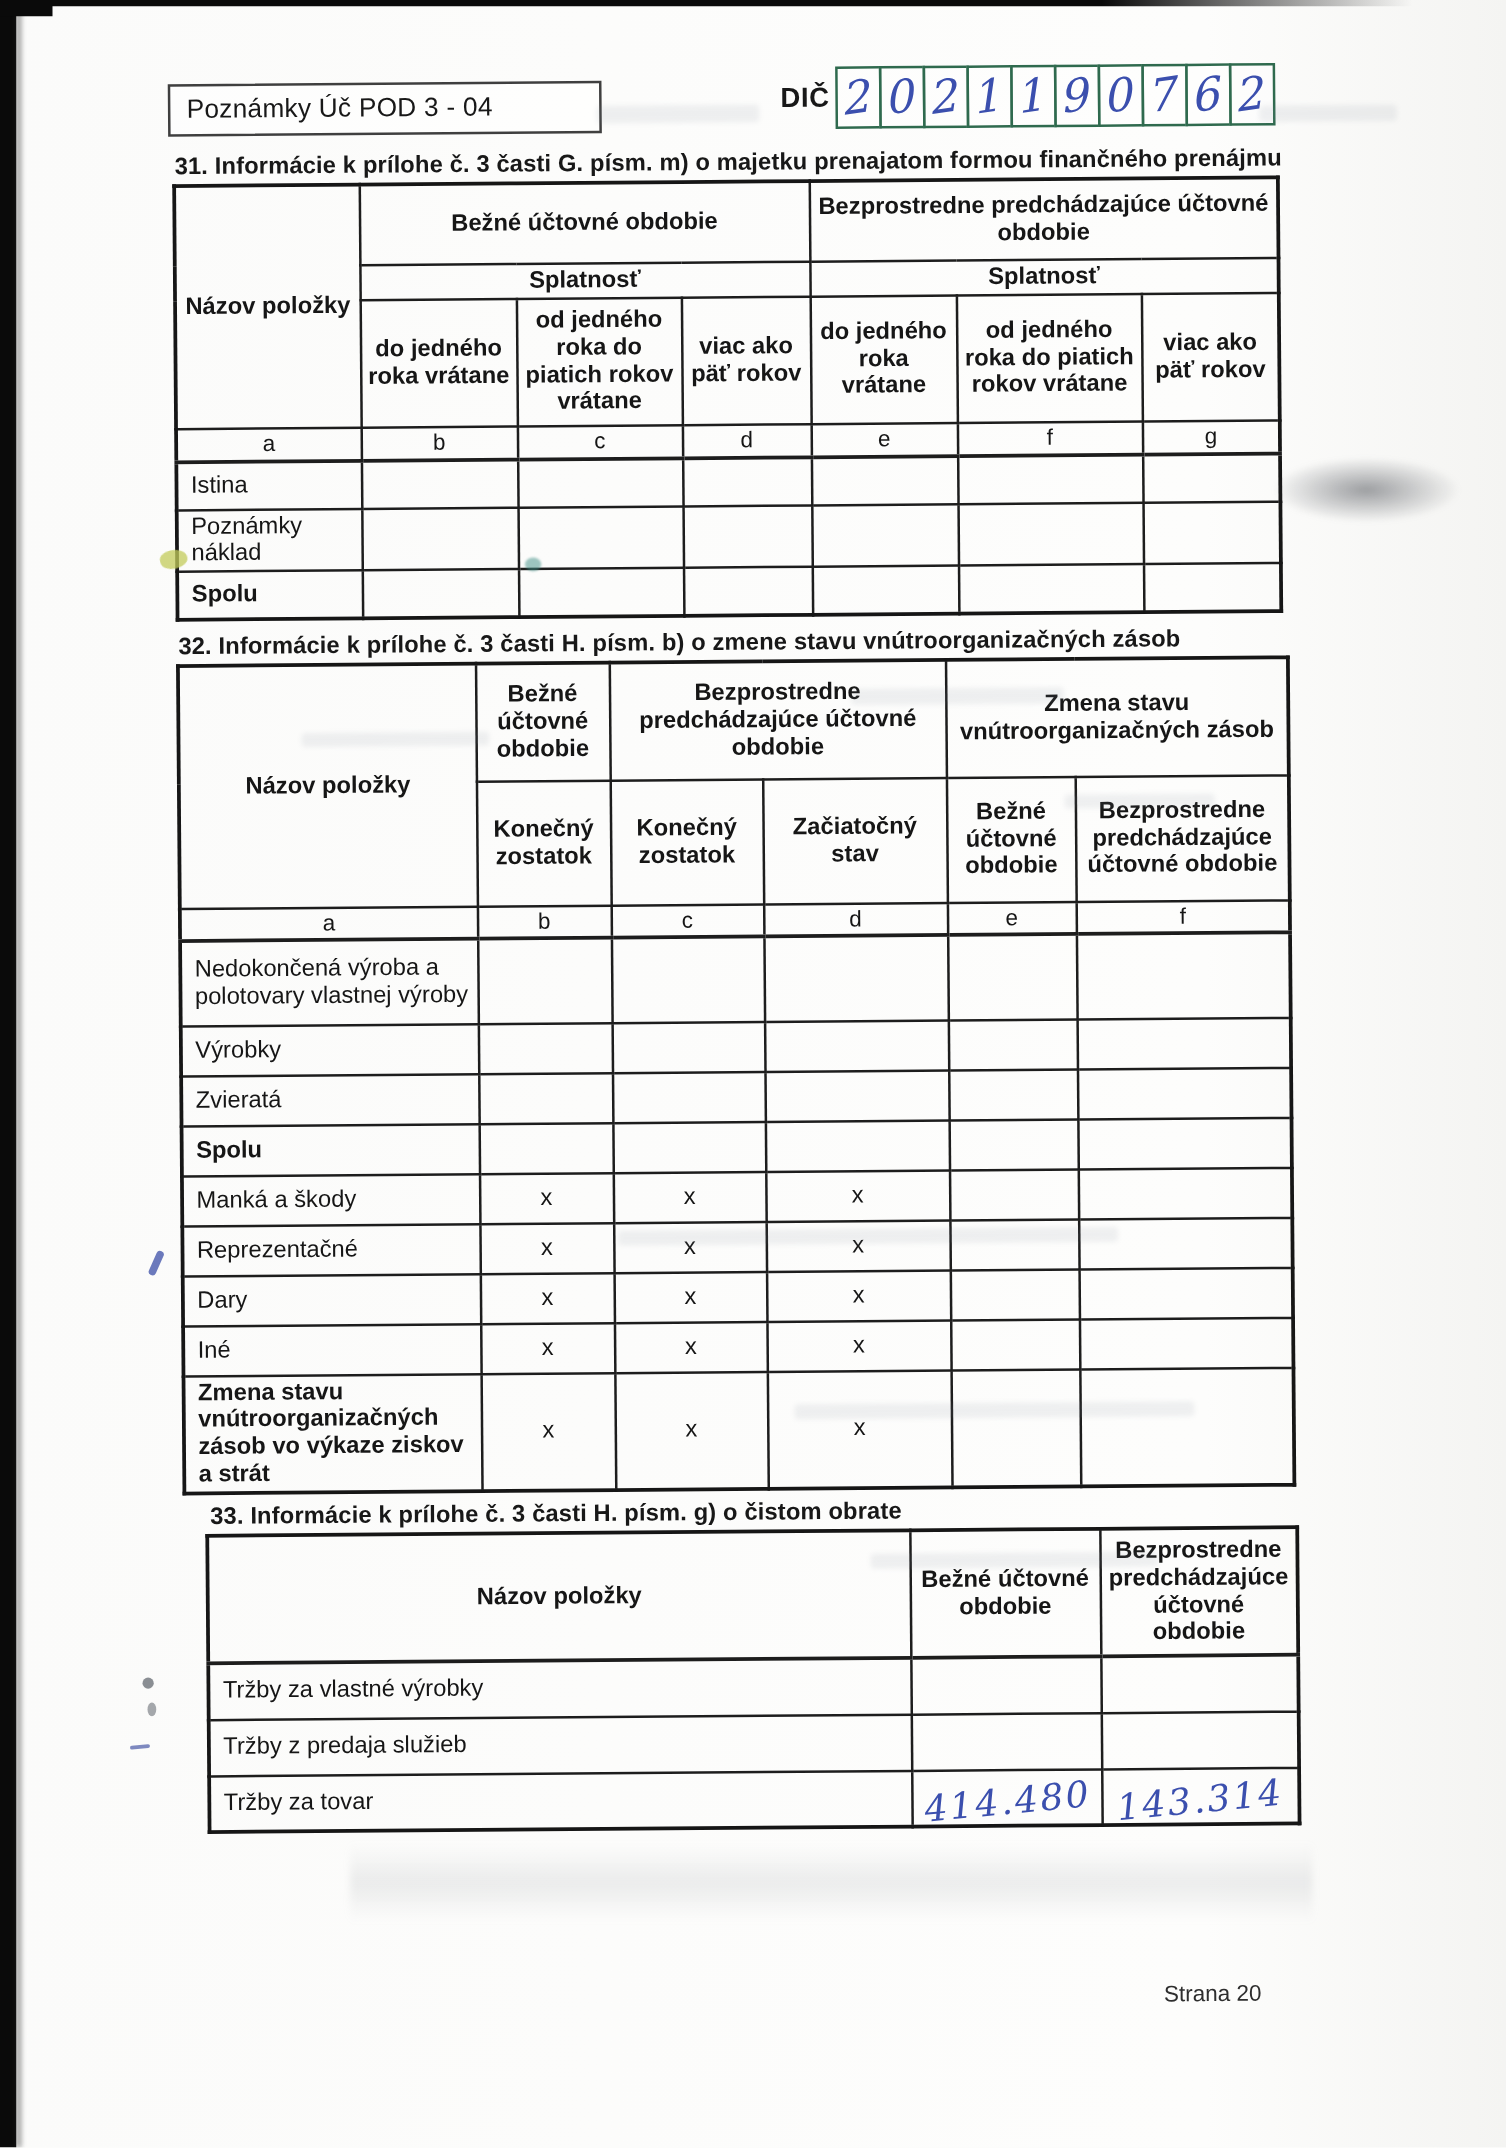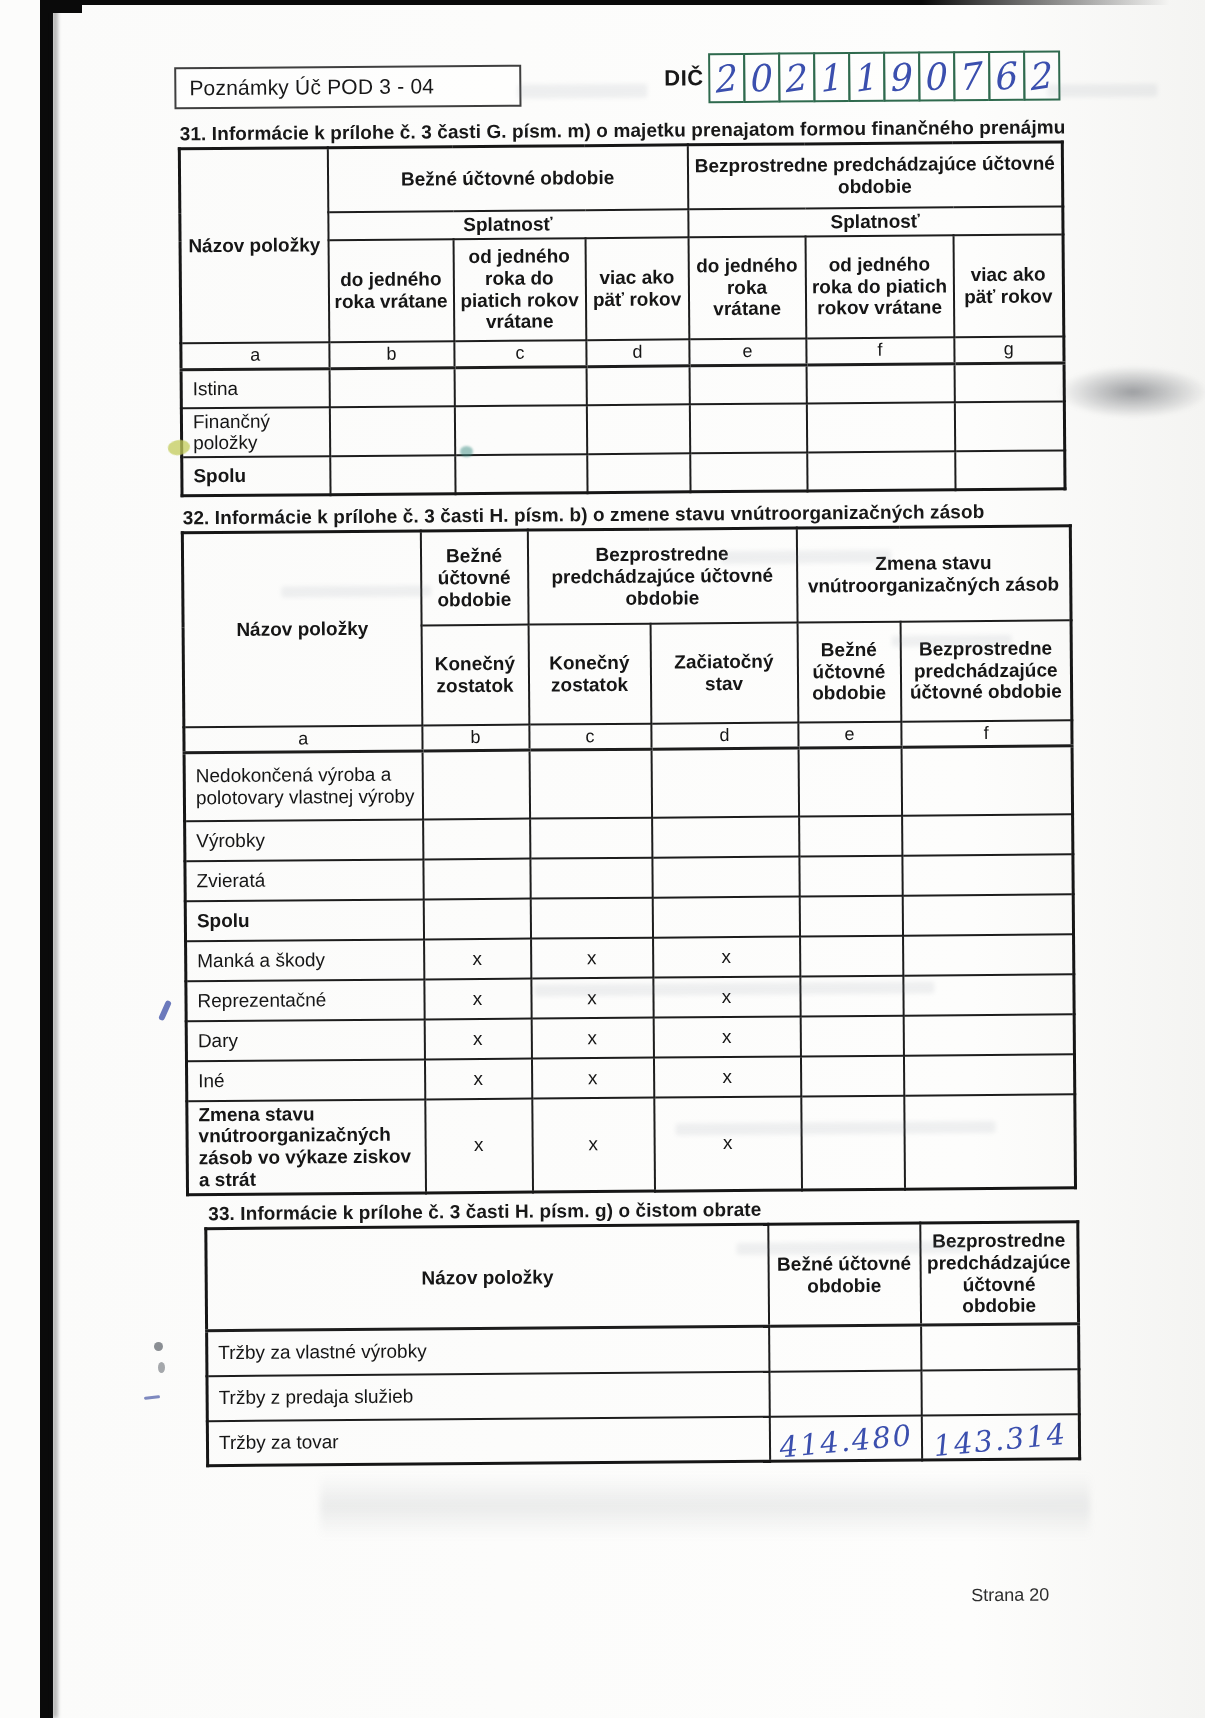--- a/index.html
+++ b/index.html
@@ -2,21 +2,21 @@
 <html><head>
 <meta charset="utf-8">
 <style>
   html, body { margin:0; padding:0; }
   body {
     width:1205px; height:1718px; overflow:hidden; position:relative;
     background:#fcfcfb;
     font-family:"Liberation Sans", sans-serif;
     color:#181818;
   }
-  .page { position:absolute; inset:0; background:linear-gradient(90deg,#fbfbfa 0%, #fdfdfc 80%, #f4f4f2 100%);margin-left:40px; }
+  .page { position:absolute; inset:0; background:linear-gradient(90deg,#fbfbfa 0%, #fdfdfc 80%, #f4f4f2 100%); }
 
   
   .edge-left   { position:absolute; left:0; top:0; width:13px; height:1718px; background:#0a0a0a; }
   .edge-left2  { position:absolute; left:13px; top:0; width:4px; height:1718px; background:rgba(40,40,40,.45); filter:blur(2px); }
   .edge-top    { position:absolute; left:0; top:0; height:5px; width:1130px;
                  background:linear-gradient(90deg,#0a0a0a 0 78%, rgba(10,10,10,0) 100%); }
   .edge-corner { position:absolute; left:0; top:0; width:42px; height:13px; background:#0a0a0a; }
 
   .smudge-right { position:absolute; left:1018px; top:366px; width:150px; height:52px;
                   background:radial-gradient(closest-side, rgba(95,98,104,.6), rgba(120,122,128,0));
@@ -168,21 +168,21 @@
       <tr style="height:38px;">
         <td class="lbl">Istina</td>
         <td></td>
         <td></td>
         <td></td>
         <td></td>
         <td></td>
         <td></td>
       </tr>
       <tr style="height:38px;">
-        <td class="lbl">Finančný položky</td>
+        <td class="lbl">Poznámky náklad</td>
         <td></td>
         <td></td>
         <td></td>
         <td></td>
         <td></td>
         <td></td>
       </tr>
       <tr style="height:38px;">
         <td class="lbl bold">Spolu</td>
         <td></td>

